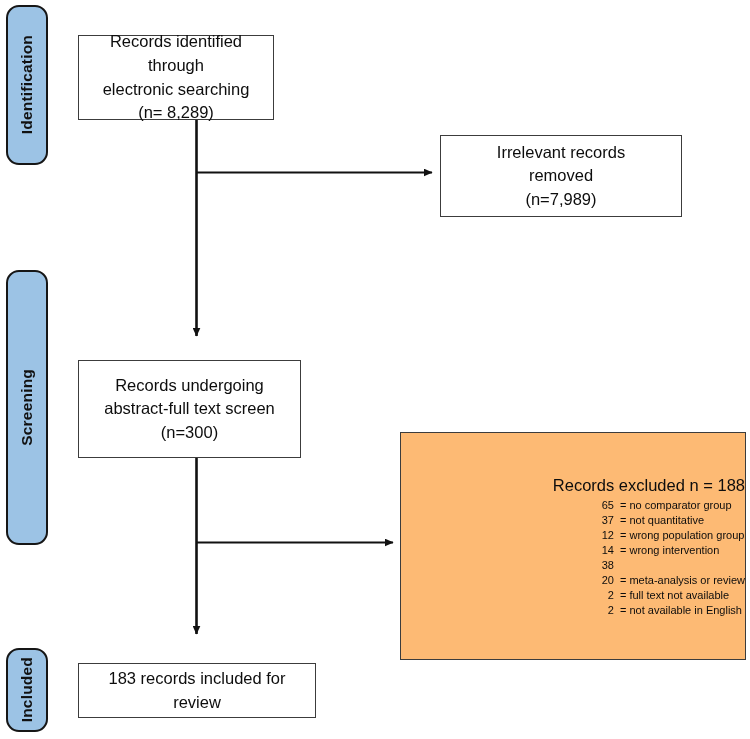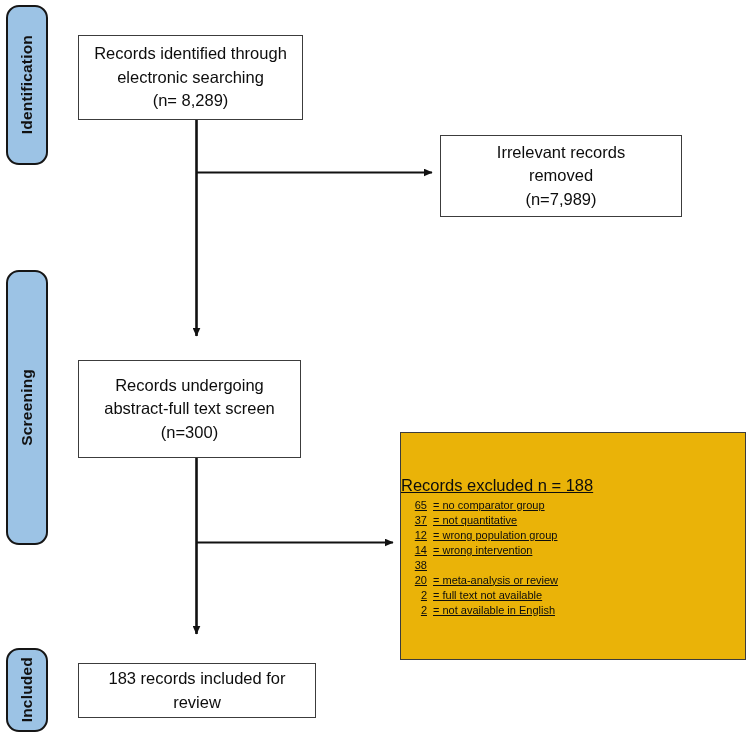--- a/index.html
+++ b/index.html
@@ -47,25 +47,25 @@
     font-size:16.5px;
     line-height:1.43;
     color:#0d0d0d;
     white-space:pre-line;
     padding:0 6px;
   }
 
   
   #excluded-box{
     position:absolute;
-    background:#eab308;
+    background:#fdba74;
     border:1.6px solid #3c3c3c;
     box-sizing:border-box;
     display:flex;flex-direction:column;
-    align-items:flex-start;justify-content:center;text-decoration:underline;
+    align-items:flex-end;justify-content:center;
   }
   #excluded-box .ex-head{
     font-size:16.5px;line-height:1.36;color:#0d0d0d;
     white-space:nowrap;margin-bottom:1px;
   }
   #excluded-box .ex-list{
     list-style:none;margin:0;padding:0;
   }
   #excluded-box .ex-list li{
     font-size:11px;line-height:1.36;color:#0d0d0d;
@@ -101,21 +101,21 @@
   </div>
 
   <div class="stage-pill" style="left:6px;top:270px;width:42px;height:275px;">
     <span class="vlabel">Screening</span>
   </div>
 
   <div class="stage-pill" style="left:6px;top:648px;width:42px;height:84px;">
     <span class="vlabel">Included</span>
   </div>
 
-  <div class="box" style="left:78px;top:35px;width:225px;height:85px;">
+  <div class="box" style="left:78px;top:35px;width:196px;height:85px;">
     <span class="btext">Records identified through
 electronic searching
 (n= 8,289)</span>
   </div>
 
   <div class="box" style="left:440px;top:135px;width:242px;height:82px;">
     <span class="btext">Irrelevant records
 removed
 (n=7,989)</span>
   </div>

